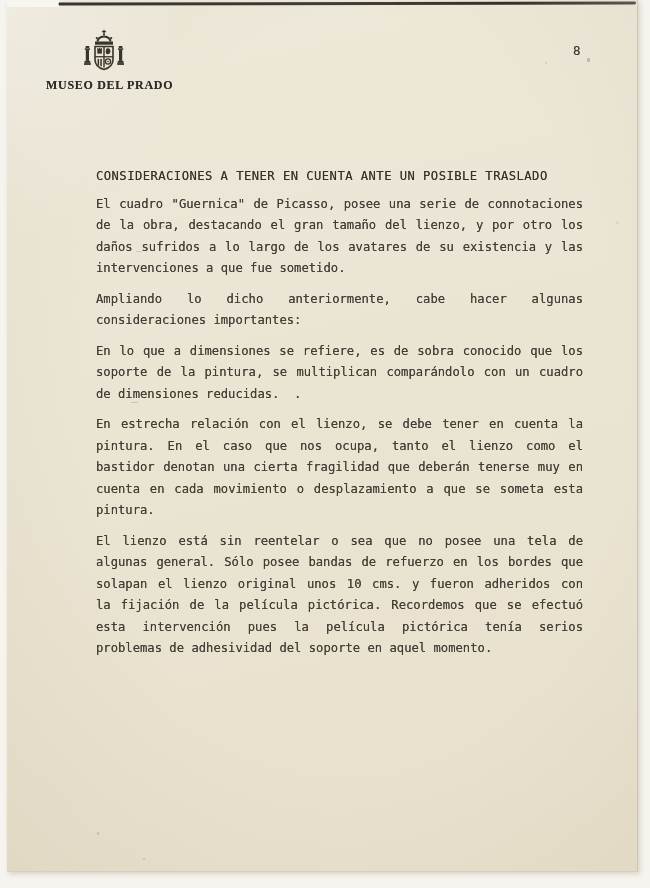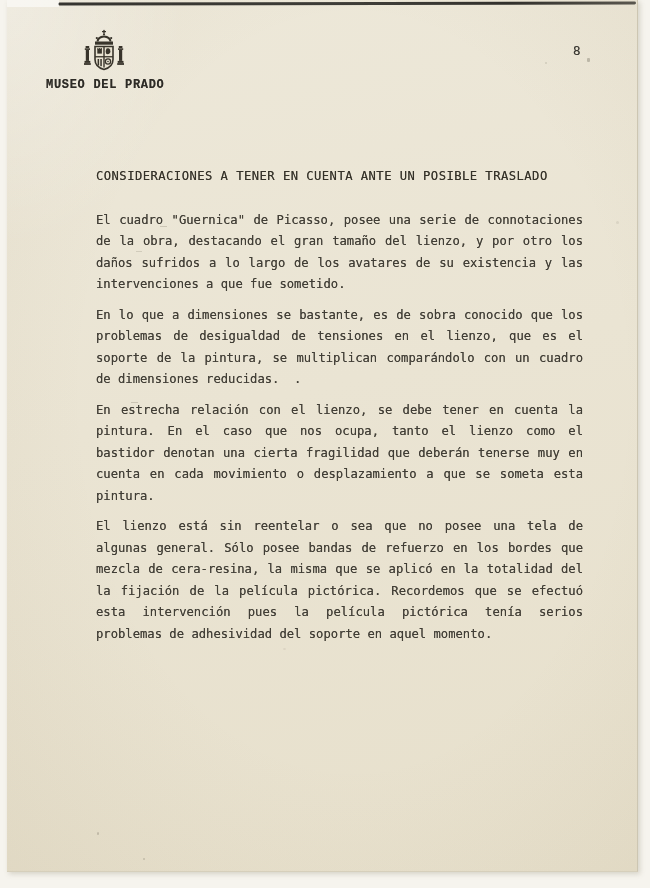--- a/index.html
+++ b/index.html
@@ -28,21 +28,21 @@
   }
   .corner-light{
     position:absolute;left:0;top:0;width:52px;height:7px;
     background:rgba(255,255,255,0.55);
   }
   .logo{
     position:absolute;left:76px;top:29px;width:42px;height:47px;
   }
   .org-name{
     position:absolute;left:39px;top:78px;
-    font-family:Liberation Mono, monospace;
+    font-family:Liberation Serif, serif;
     font-weight:bold;font-size:12px;letter-spacing:0.7px;
     color:#2d2b26;
     text-shadow:0 0 0.5px rgba(45,43,38,0.6);
     white-space:nowrap;
   }
   .page-number{
     position:absolute;left:566px;top:43px;
     font-size:12.5px;color:#3c3a34;
     text-shadow:0 0 0.5px rgba(60,58,52,0.6);
   }
@@ -50,21 +50,21 @@
     position:absolute;left:89px;top:166px;width:487px;
     color:#413e36;
     font-size:12.2px;
     text-shadow:0 0 0.45px rgba(65,62,54,0.75);
   }
   .doc-title{
     line-height:21.5px;
     letter-spacing:0.45px;
     white-space:nowrap;
     color:#353229;
-    margin-bottom:22px;
+    margin-bottom:6px;
   }
   .paragraph{margin:0 0 9px 0;}
   .line{
     height:21.5px;line-height:21.5px;
     text-align:justify;
     text-align-last:justify;
     text-justify:inter-word;
     overflow:hidden;
   }
   .line.last{
@@ -141,36 +141,39 @@
   <div class="content">
     <div class="doc-title">CONSIDERACIONES A TENER EN CUENTA ANTE UN POSIBLE TRASLADO</div>
     <div id="paragraphs">
         <div class="paragraph">
           <div class="line">El cuadro "Guernica" de Picasso, posee una serie de connotaciones</div>
           <div class="line">de la obra, destacando el gran tamaño del lienzo, y por otro los</div>
           <div class="line">daños sufridos a lo largo de los avatares de su existencia y las</div>
           <div class="line last">intervenciones a que fue sometido.</div>
         </div>
         <div class="paragraph">
-          <div class="line">En lo que a dimensiones se bastante, es de sobra conocido que los</div>
-          <div class="line">problemas de desigualdad de tensiones en el lienzo, que es el</div>
+          <div class="line">Ampliando lo dicho anteriormente, cabe hacer algunas</div>
+          <div class="line last">consideraciones importantes:</div>
+        </div>
+        <div class="paragraph">
+          <div class="line">En lo que a dimensiones se refiere, es de sobra conocido que los</div>
           <div class="line">soporte de la pintura, se multiplican comparándolo con un cuadro</div>
           <div class="line last">de dimensiones reducidas.  .</div>
         </div>
         <div class="paragraph">
           <div class="line">En estrecha relación con el lienzo, se debe tener en cuenta la</div>
           <div class="line">pintura. En el caso que nos ocupa, tanto el lienzo como el</div>
           <div class="line">bastidor denotan una cierta fragilidad que deberán tenerse muy en</div>
           <div class="line">cuenta en cada movimiento o desplazamiento a que se someta esta</div>
           <div class="line last">pintura.</div>
         </div>
         <div class="paragraph">
           <div class="line">El lienzo está sin reentelar o sea que no posee una tela de</div>
           <div class="line">algunas general. Sólo posee bandas de refuerzo en los bordes que</div>
-          <div class="line">mezcla de cera-resina, la misma que se aplicó en la totalidad del</div>
+          <div class="line">solapan el lienzo original unos 10 cms. y fueron adheridos con</div>
           <div class="line">la fijación de la película pictórica. Recordemos que se efectuó</div>
           <div class="line">esta intervención pues la película pictórica tenía serios</div>
           <div class="line last">problemas de adhesividad del soporte en aquel momento.</div>
         </div>
       </div>
   </div>
 
   <div class="noise n1"></div>
   <div class="noise n2"></div>
   <div class="noise n3"></div>

